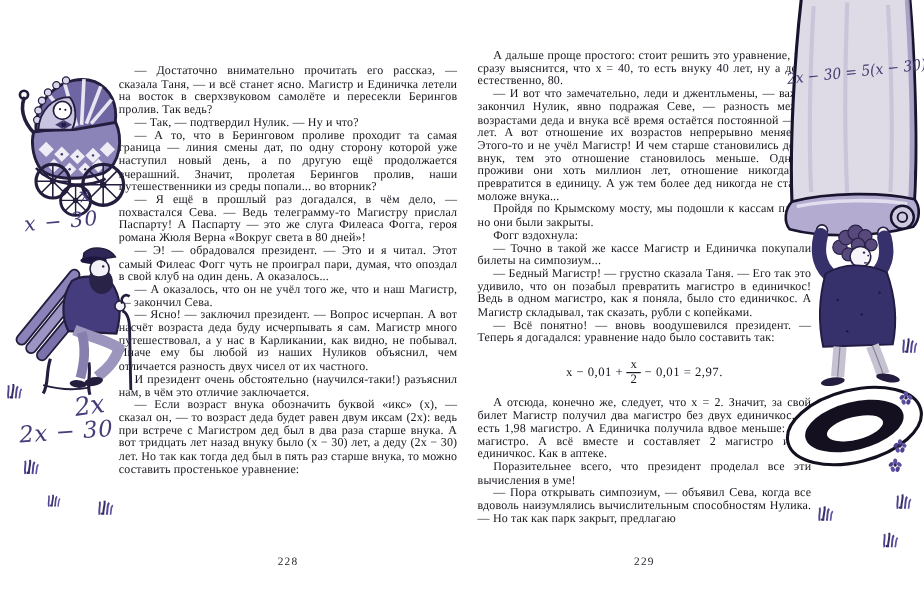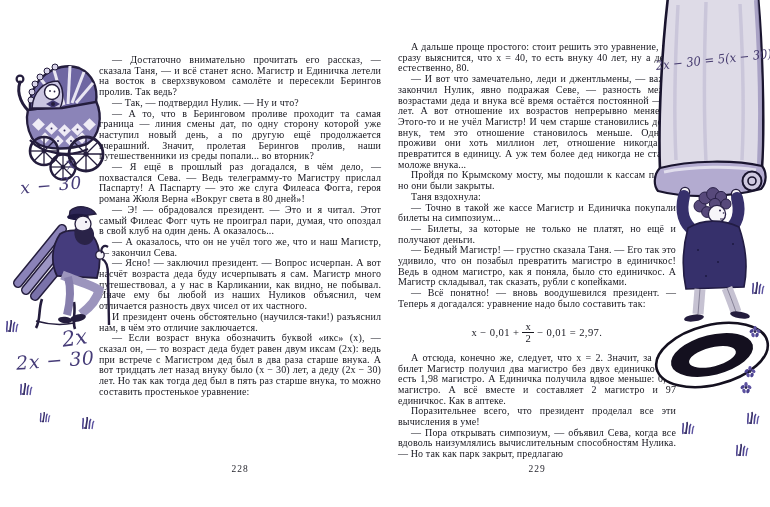--- a/index.html
+++ b/index.html
@@ -74,23 +74,22 @@
     <p>— Ясно! — заключил президент. — Вопрос исчерпан. А вот насчёт возраста деда буду исчерпывать я сам. Магистр много путешествовал, а у нас в Карликании, как видно, не побывал. Иначе ему бы любой из наших Нуликов объяснил, чем отличается разность двух чисел от их частного.</p>
     <p>И президент очень обстоятельно (научился-таки!) разъяснил нам, в чём это отличие заключается.</p>
     <p>— Если возраст внука обозначить буквой «икс» (x), — сказал он, — то возраст деда будет равен двум иксам (2x): ведь при встрече с Магистром дед был в два раза старше внука. А вот тридцать лет назад внуку было (x − 30) лет, а деду (2x − 30) лет. Но так как тогда дед был в пять раз старше внука, то можно составить простенькое уравнение:</p>
   </div>
   <div id="page-num-left" class="page-number">228</div>
 
   <div id="right-text" class="page-text">
     <p>А дальше проще простого: стоит решить это уравнение, как сразу выяснится, что x = 40, то есть внуку 40 лет, ну а деду, естественно, 80.</p>
     <p>— И вот что замечательно, леди и джентльмены, — важно закончил Нулик, явно подражая Севе, — разность между возрастами деда и внука всё время остаётся постоянной — 40 лет. А вот отношение их возрастов непрерывно меняется. Этого-то и не учёл Магистр! И чем старше становились дед и внук, тем это отношение становилось меньше. Однако, проживи они хоть миллион лет, отношение никогда не превратится в единицу. А уж тем более дед никогда не станет моложе внука...</p>
     <p>Пройдя по Крымскому мосту, мы подошли к кассам парка, но они были закрыты.</p>
-    <p>Таня вздохнула:</p>
+    <p>Фогг вздохнула:</p>
     <p>— Точно в такой же кассе Магистр и Единичка покупали билеты на симпозиум...</p>
-    <p>— Билеты, за которые не только не платят, но ещё и получают деньги.</p>
     <p>— Бедный Магистр! — грустно сказала Таня. — Его так это удивило, что он позабыл превратить магистро в единичкос! Ведь в одном магистро, как я поняла, было сто единичкос. А Магистр складывал, так сказать, рубли с копейками.</p>
     <p>— Всё понятно! — вновь воодушевился президент. — Теперь я догадался: уравнение надо было составить так:</p>
     <div class="equation">
       <span>x − 0,01 + </span><span class="frac"><span class="num">x</span><span class="den">2</span></span><span> − 0,01 = 2,97.</span>
     </div>
     <p>А отсюда, конечно же, следует, что x = 2. Значит, за свой билет Магистр получил два магистро без двух единичкос, то есть 1,98 магистро. А Единичка получила вдвое меньше: 0,99 магистро. А всё вместе и составляет 2 магистро и 97 единичкос. Как в аптеке.</p>
     <p>Поразительнее всего, что президент проделал все эти вычисления в уме!</p>
     <p>— Пора открывать симпозиум, — объявил Сева, когда все вдоволь наизумлялись вычислительным способностям Нулика. — Но так как парк закрыт, предлагаю</p>
   </div>
   <div id="page-num-right" class="page-number">229</div>

